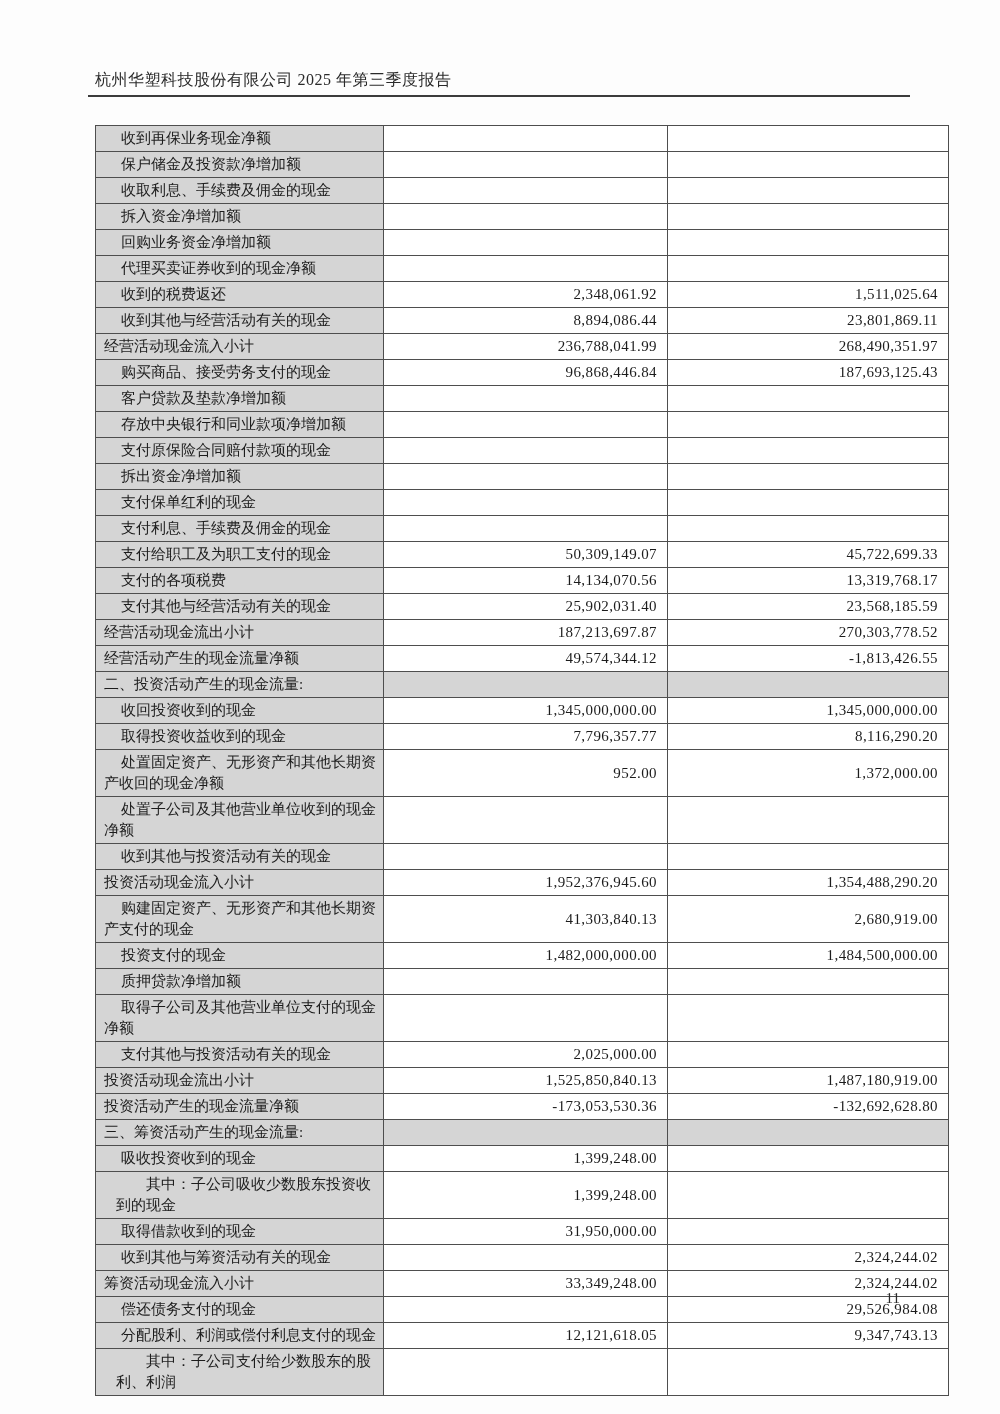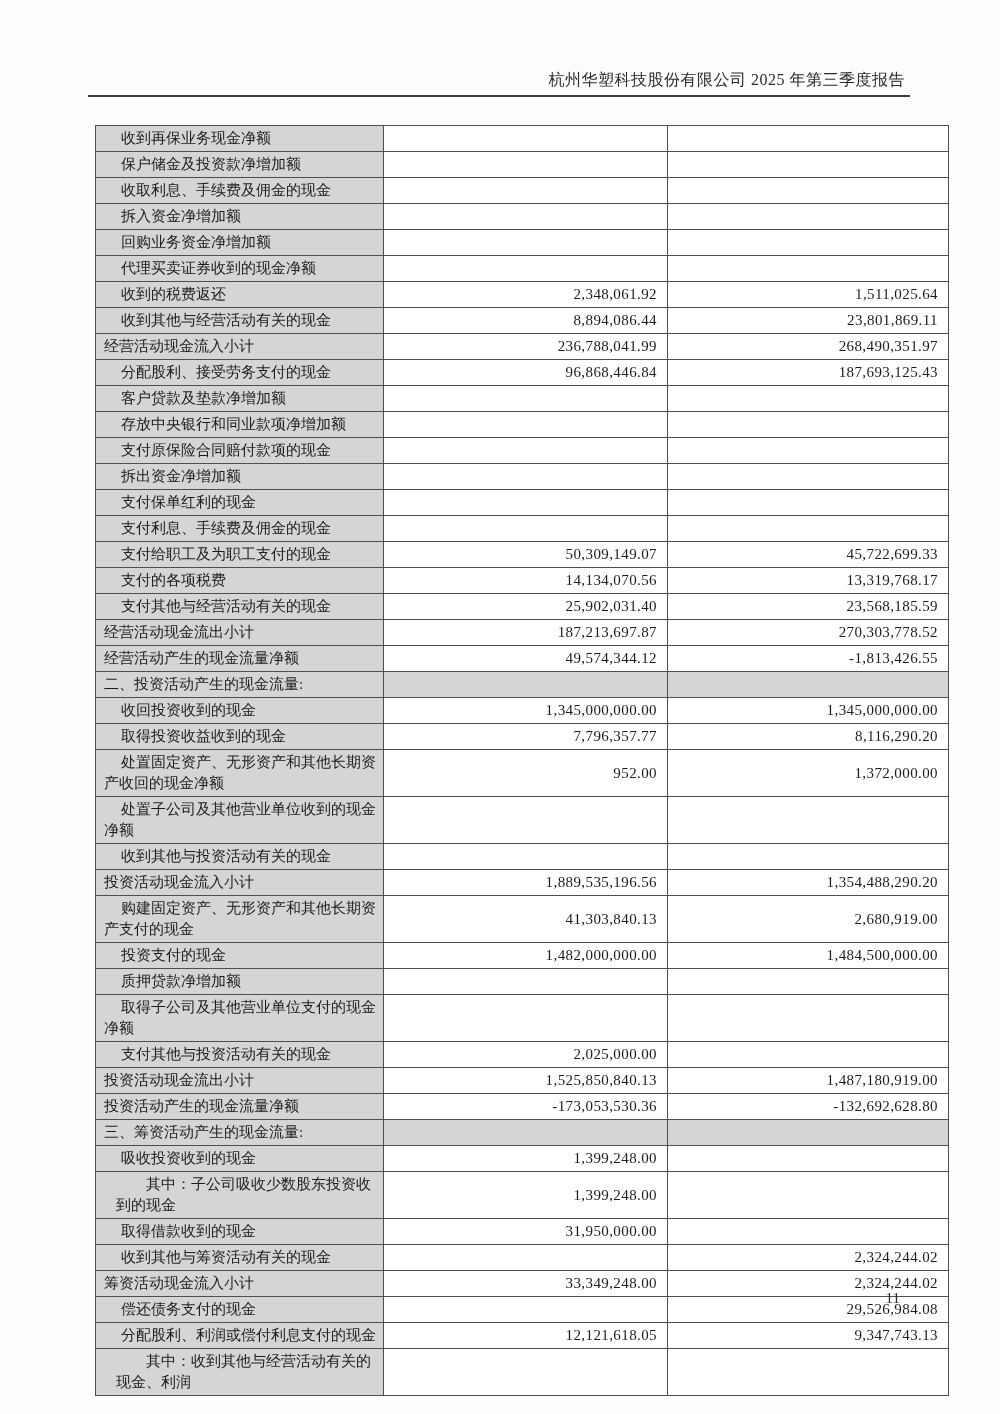--- a/index.html
+++ b/index.html
@@ -14,21 +14,20 @@
     background:var(--page-bg);
     font-family:"Liberation Serif","DejaVu Serif",serif;
     color:var(--text-color);
     position:relative;
   }
   .page{position:relative;width:1000px;height:1414px;overflow:hidden;}
 
   
   .header-title{
     position:absolute;top:70px;left:95px;right:95px;
-    text-align:right;
     font-size:16px;line-height:20px;
     letter-spacing:0.5px;
     color:#2a2a2a;
   }
   .header-rule{
     position:absolute;top:95px;left:88px;right:90px;
     height:0;
     border-top:2px solid #3c3c3c;
   }
 
@@ -128,21 +127,21 @@
           <td class="label">收到其他与经营活动有关的现金</td>
           <td class="val">8,894,086.44</td>
           <td class="val">23,801,869.11</td>
         </tr>
         <tr class="row-total">
           <td class="label">经营活动现金流入小计</td>
           <td class="val">236,788,041.99</td>
           <td class="val">268,490,351.97</td>
         </tr>
         <tr class="row-item">
-          <td class="label">分配股利、接受劳务支付的现金</td>
+          <td class="label">购买商品、接受劳务支付的现金</td>
           <td class="val">96,868,446.84</td>
           <td class="val">187,693,125.43</td>
         </tr>
         <tr class="row-item">
           <td class="label">客户贷款及垫款净增加额</td>
           <td class="val"></td>
           <td class="val"></td>
         </tr>
         <tr class="row-item">
           <td class="label">存放中央银行和同业款项净增加额</td>
@@ -219,21 +218,21 @@
           <td class="val"></td>
           <td class="val"></td>
         </tr>
         <tr class="row-item">
           <td class="label">收到其他与投资活动有关的现金</td>
           <td class="val"></td>
           <td class="val"></td>
         </tr>
         <tr class="row-total">
           <td class="label">投资活动现金流入小计</td>
-          <td class="val">1,889,535,196.56</td>
+          <td class="val">1,952,376,945.60</td>
           <td class="val">1,354,488,290.20</td>
         </tr>
         <tr class="row-item">
           <td class="label">购建固定资产、无形资产和其他长期资产支付的现金</td>
           <td class="val">41,303,840.13</td>
           <td class="val">2,680,919.00</td>
         </tr>
         <tr class="row-item">
           <td class="label">投资支付的现金</td>
           <td class="val">1,482,000,000.00</td>
@@ -298,21 +297,21 @@
           <td class="label">偿还债务支付的现金</td>
           <td class="val"></td>
           <td class="val">29,526,984.08</td>
         </tr>
         <tr class="row-item">
           <td class="label">分配股利、利润或偿付利息支付的现金</td>
           <td class="val">12,121,618.05</td>
           <td class="val">9,347,743.13</td>
         </tr>
         <tr class="row-subitem">
-          <td class="label">其中：收到其他与经营活动有关的现金、利润</td>
+          <td class="label">其中：子公司支付给少数股东的股利、利润</td>
           <td class="val"></td>
           <td class="val"></td>
         </tr>
       </tbody>
   </table>
 
   <div class="page-number">11</div>
 
 </div>
 

